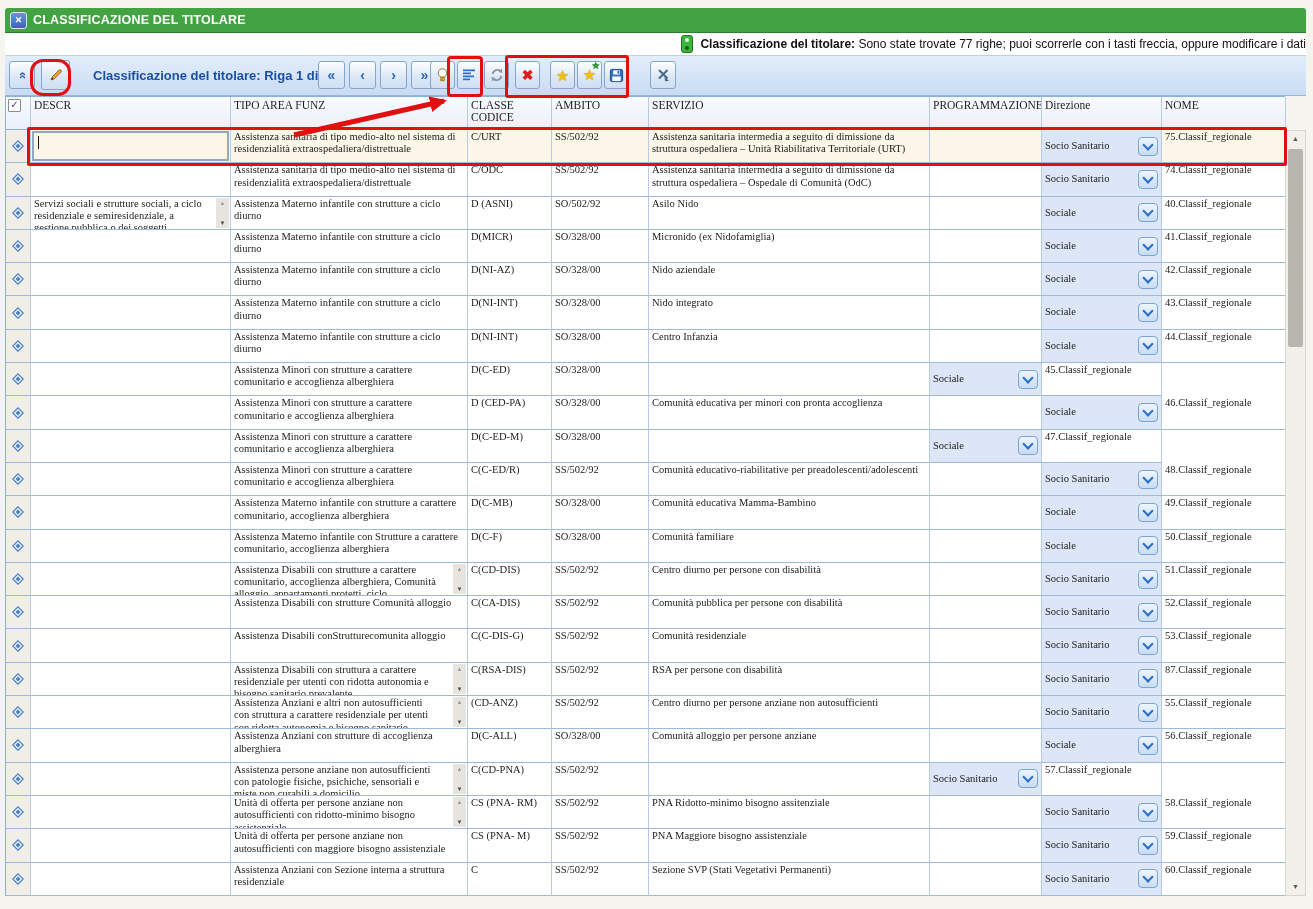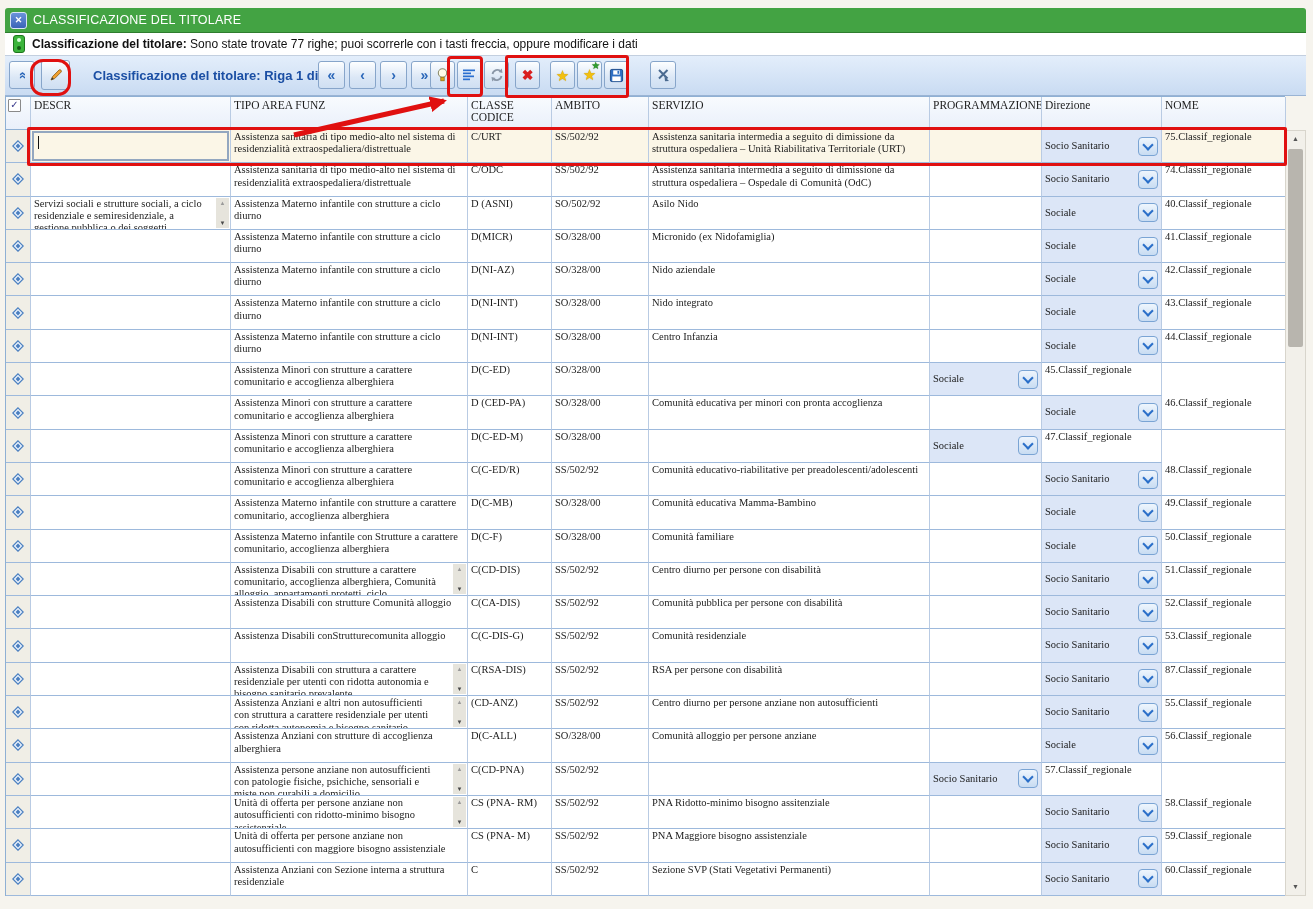--- a/index.html
+++ b/index.html
@@ -12,26 +12,26 @@
     position:absolute;left:5px;top:8px;width:1301px;height:25px;
     background:#43a343;border-bottom:1px solid #2e7d2e;
     display:flex;align-items:center;gap:6px;padding-left:5px;box-sizing:border-box;
     border-top-left-radius:3px;border-top-right-radius:3px;
   }
   #titlebar .win-x{
     width:15px;height:15px;border-radius:3px;flex:0 0 auto;
     background:linear-gradient(#6a93da,#3a63b8);border:1px solid #d9e4f6;
     color:#fff;font-size:9px;font-weight:bold;line-height:14px;text-align:center;
   }
-  #titlebar .ttl{color:#fff;font-size:12.5px;font-weight:normal;letter-spacing:.2px;}
+  #titlebar .ttl{color:#fff;font-size:12.5px;font-weight:bold;letter-spacing:.2px;}
   #msgbar{
     position:absolute;left:5px;top:33px;width:1301px;height:23px;
     background:#fff;border-bottom:1px solid #c3cfdf;
     display:flex;align-items:center;gap:7px;padding-left:8px;box-sizing:border-box;
-    font-size:12px;color:#111;
+    font-size:12px;color:#111;justify-content:flex-end;
   }
   .tl-icon{width:10px;height:16px;background:#3cb53c;border:1px solid #1d741d;border-radius:3px;
     position:relative;flex:0 0 auto;}
   .tl-icon:before{content:"";position:absolute;left:2.5px;top:2px;width:4px;height:4px;border-radius:50%;background:#d7ffd7;}
   .tl-icon:after{content:"";position:absolute;left:2.5px;bottom:2px;width:4px;height:4px;border-radius:50%;background:#145c14;}
   
   #toolbar{
     position:absolute;left:5px;top:56px;width:1301px;height:40px;box-sizing:border-box;
     background:linear-gradient(#e3eefb,#c9dbf2);border-bottom:1px solid #9ab4d4;
   }

